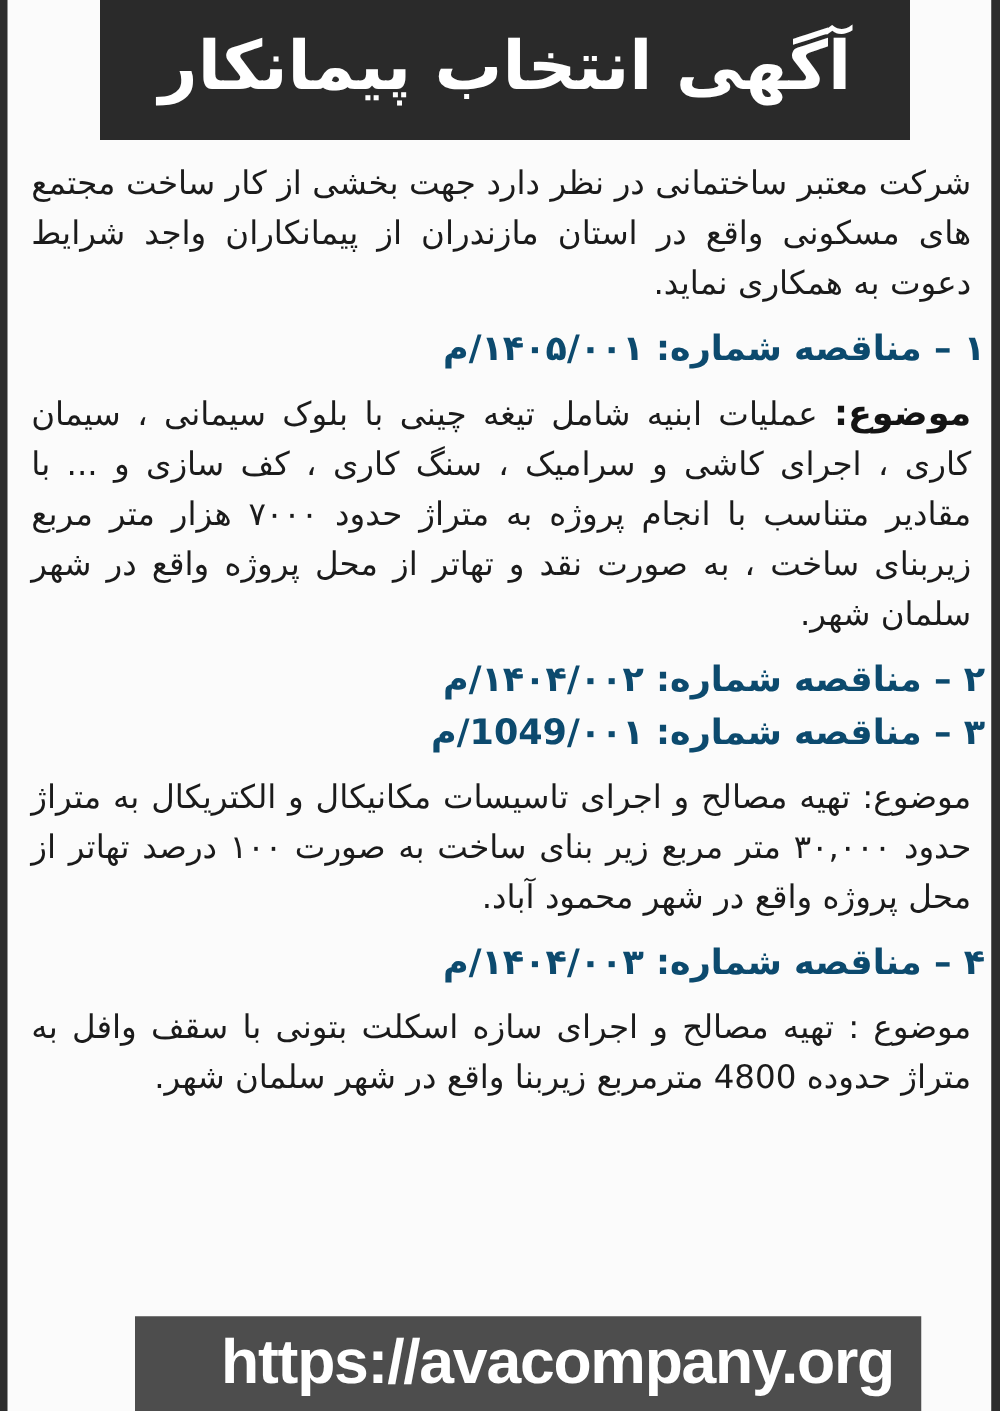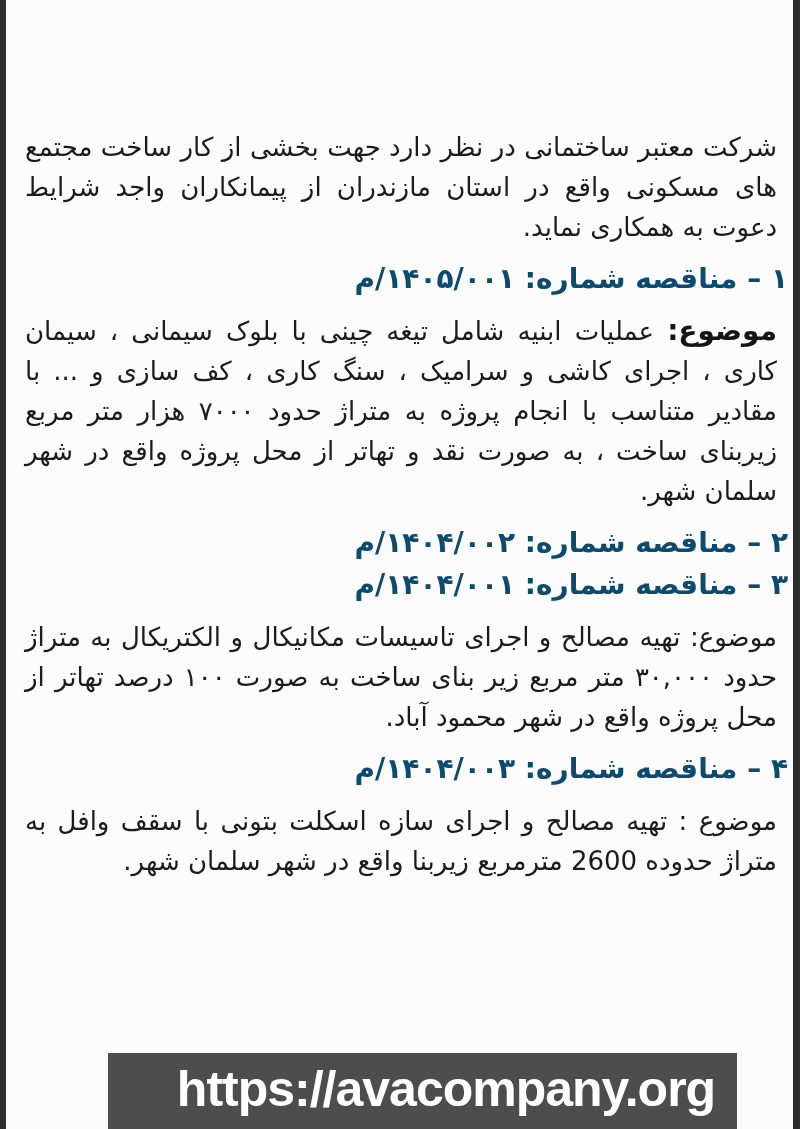--- a/index.html
+++ b/index.html
@@ -70,42 +70,45 @@
   }
 </style>
 </head>
 <body>
 
 <div class="page">
 
   <div class="border-l"></div>
   <div class="border-r"></div>
 
+  <header class="masthead">
+    <h1>آگهی انتخاب پیمانکار</h1>
+  </header>
 
   <main class="content">
 
     <p>شرکت معتبر ساختمانی در نظر دارد جهت بخشی از کار ساخت مجتمع های  مسکونی واقع در استان مازندران از پیمانکاران واجد شرایط دعوت به همکاری نماید.</p>
 
     <section>
       <h2 class="tender-heading">۱ – مناقصه شماره: ۱۴۰۵/۰۰۱/م</h2>
       <p><span class="label-bold">موضوع:</span> <span>عملیات ابنیه شامل تیغه چینی با بلوک سیمانی ، سیمان کاری ، اجرای کاشی و سرامیک ، سنگ کاری ، کف سازی و ... با مقادیر متناسب با انجام پروژه به متراژ حدود ۷۰۰۰ هزار متر مربع زیربنای ساخت ، به صورت نقد و تهاتر از محل پروژه واقع در شهر سلمان شهر.</span></p>
     </section>
 
     <section>
       <h2 class="tender-heading">۲ – مناقصه شماره: ۱۴۰۴/۰۰۲/م</h2>
     </section>
 
     <section>
-      <h2 class="tender-heading">۳ – مناقصه شماره: ۱۴۰۴/۰۰۱/م</h2>
+      <h2 class="tender-heading">۳ – مناقصه شماره: 1049/۰۰۱/م</h2>
       <p><span>موضوع:</span> <span>تهیه مصالح و اجرای تاسیسات مکانیکال و الکتریکال به متراژ حدود ۳۰,۰۰۰ متر مربع زیر بنای ساخت به صورت ۱۰۰ درصد تهاتر از محل پروژه واقع در شهر محمود آباد.</span></p>
     </section>
 
     <section>
       <h2 class="tender-heading">۴ – مناقصه شماره: ۱۴۰۴/۰۰۳/م</h2>
-      <p><span>موضوع :</span> <span>تهیه مصالح و اجرای سازه اسکلت بتونی با سقف وافل به متراژ حدوده 2600 مترمربع زیربنا واقع در شهر سلمان شهر.</span></p>
+      <p><span>موضوع :</span> <span>تهیه مصالح و اجرای سازه اسکلت بتونی با سقف وافل به متراژ حدوده 4800 مترمربع زیربنا واقع در شهر سلمان شهر.</span></p>
     </section>
 
   </main>
 
   <footer class="webbar">
     <span class="url">https://avacompany.org</span>
   </footer>
 
 </div>
 

